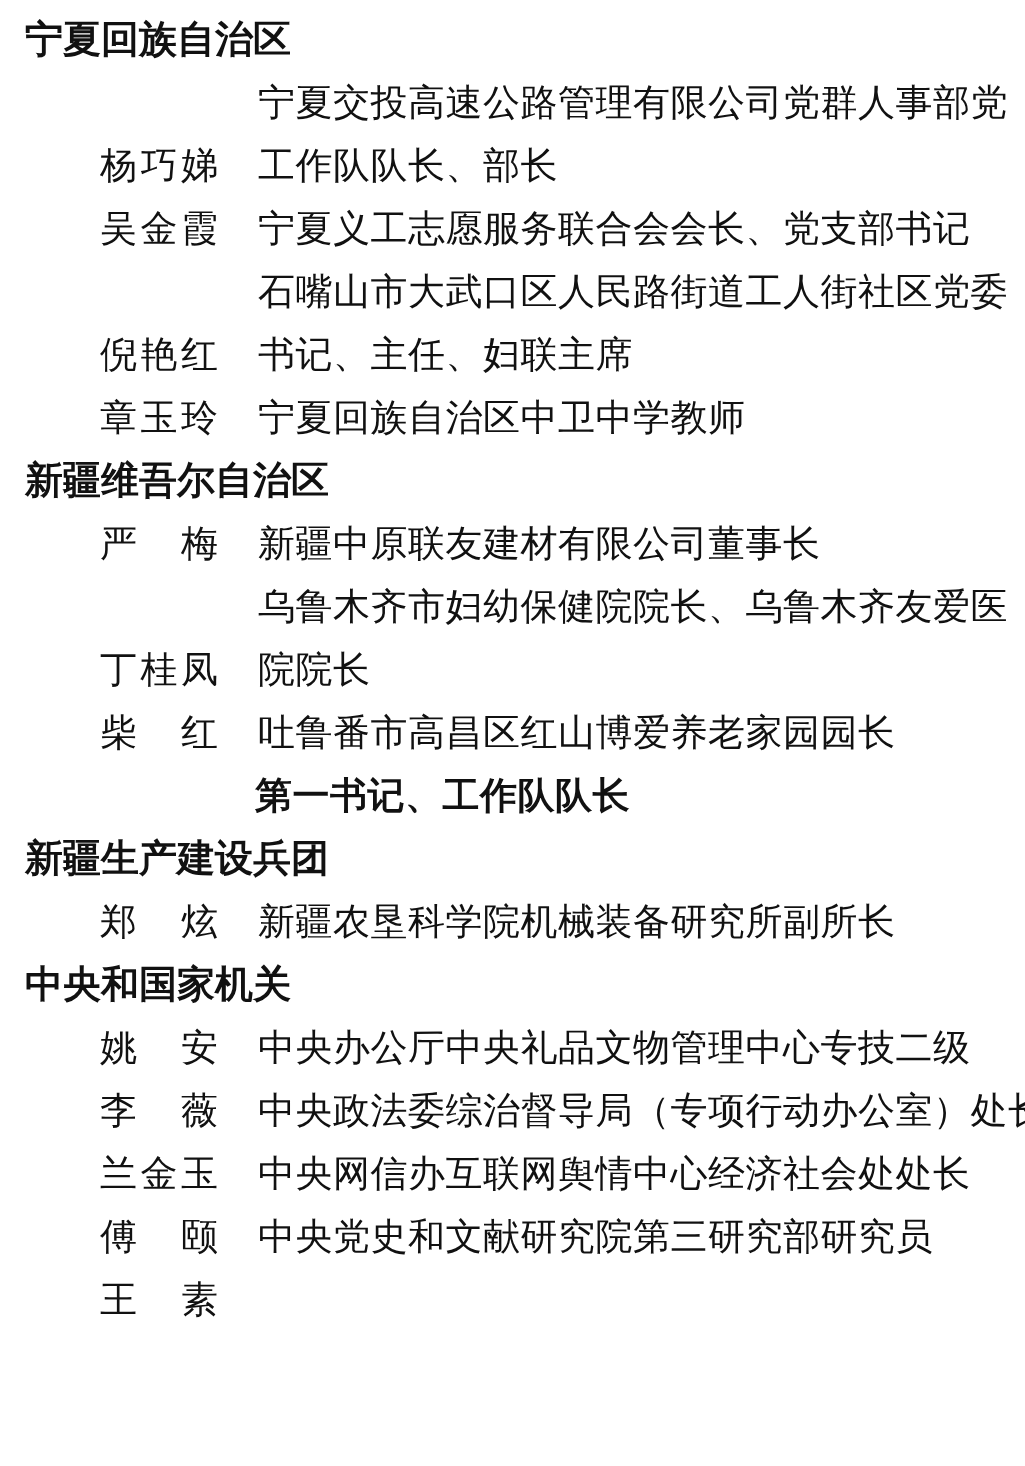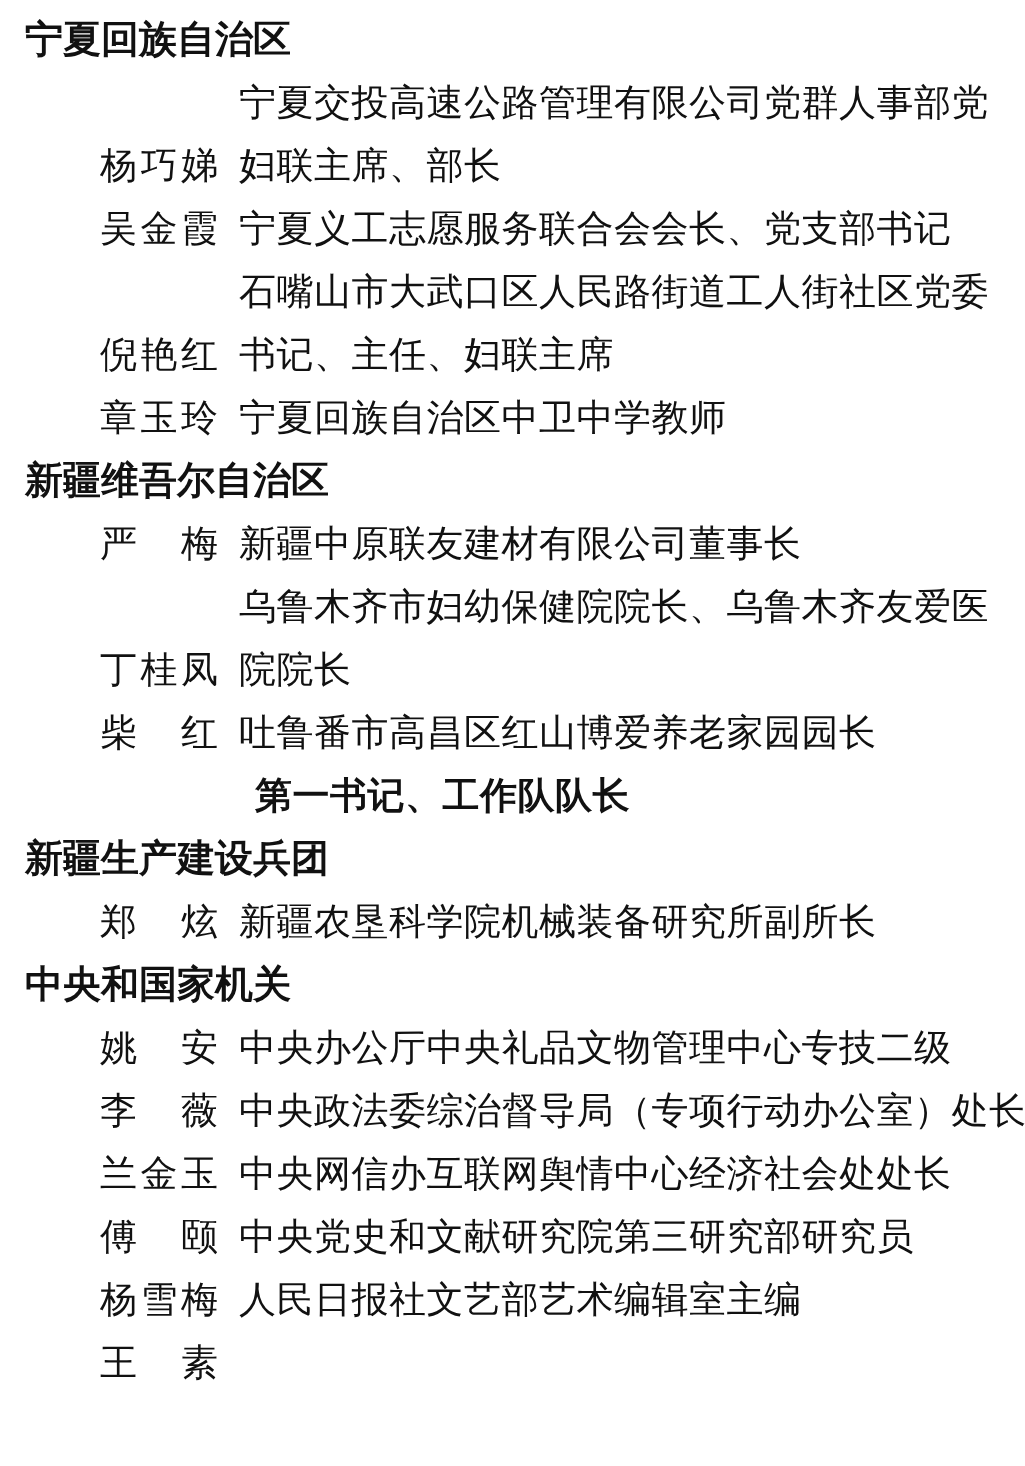--- a/index.html
+++ b/index.html
@@ -44,21 +44,21 @@
     white-space: nowrap;
   }
   .name-wide {
     width: auto;
     text-align: left;
     text-align-last: auto;
     letter-spacing: 2px;
   }
   .title {
     flex: none;
-    margin-left: 21px;
+    margin-left: 40px;
     max-width: 752px;
   }
   .title-line {
     height: 63px;
     line-height: 63px;
     white-space: nowrap;
     letter-spacing: 0.5px;
   }
   .first-after-wide {
     margin-left: 40px;
@@ -71,21 +71,21 @@
 </head>
 <body>
 
 <div class="doc">
   <div>
       <div class="section-header">宁夏回族自治区</div>
       <div class="entry">
         <div class="name">杨巧娣</div>
         <div class="title">
           <div class="title-line">宁夏交投高速公路管理有限公司党群人事部党</div>
-          <div class="title-line">妇联主席、部长</div>
+          <div class="title-line">工作队队长、部长</div>
         </div>
       </div>
       <div class="entry">
         <div class="name">吴金霞</div>
         <div class="title">
           <div class="title-line">宁夏义工志愿服务联合会会长、党支部书记</div>
         </div>
       </div>
       <div class="entry">
         <div class="name">倪艳红</div>
@@ -147,22 +147,16 @@
           <div class="title-line">中央网信办互联网舆情中心经济社会处处长</div>
         </div>
       </div>
       <div class="entry">
         <div class="name">傅颐</div>
         <div class="title">
           <div class="title-line">中央党史和文献研究院第三研究部研究员</div>
         </div>
       </div>
       <div class="entry">
-        <div class="name">杨雪梅</div>
-        <div class="title">
-          <div class="title-line">人民日报社文艺部艺术编辑室主编</div>
-        </div>
-      </div>
-      <div class="entry">
         <div class="name">王素</div>
       </div>
     </div>
 </div>
 
 </body></html>

